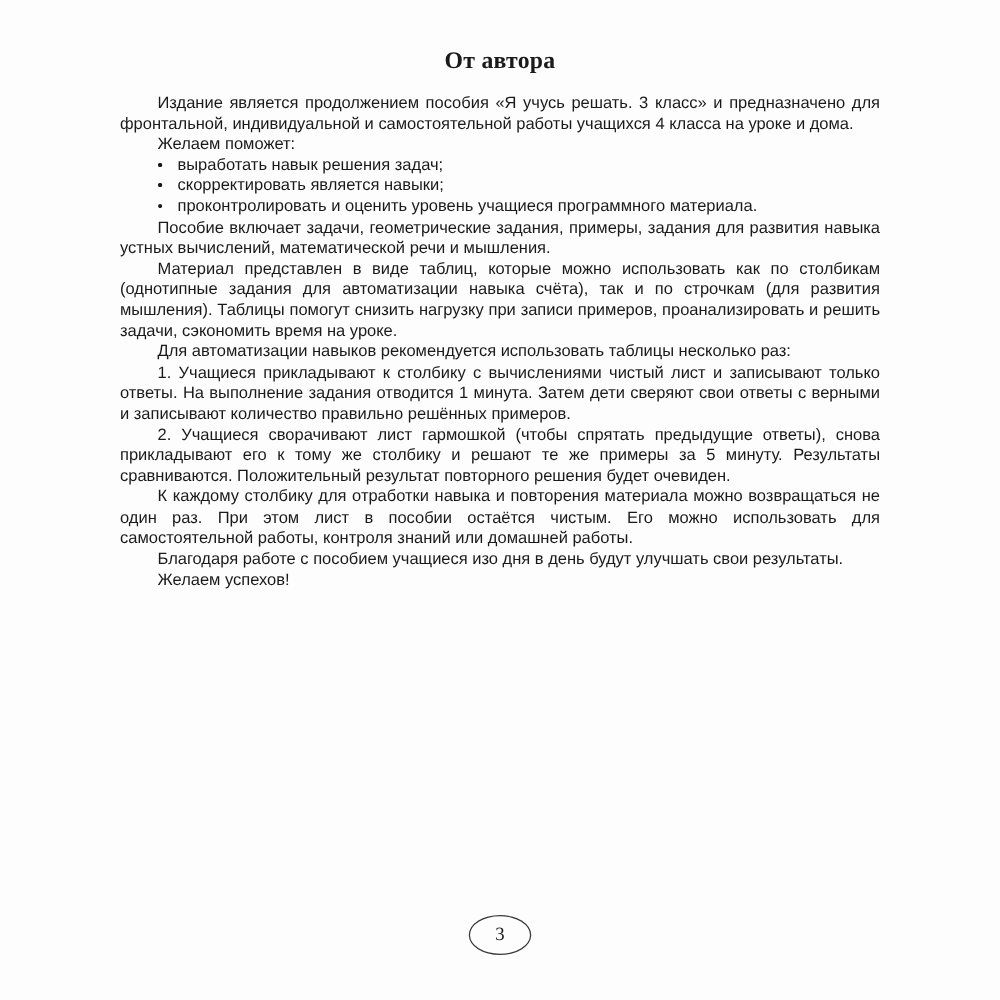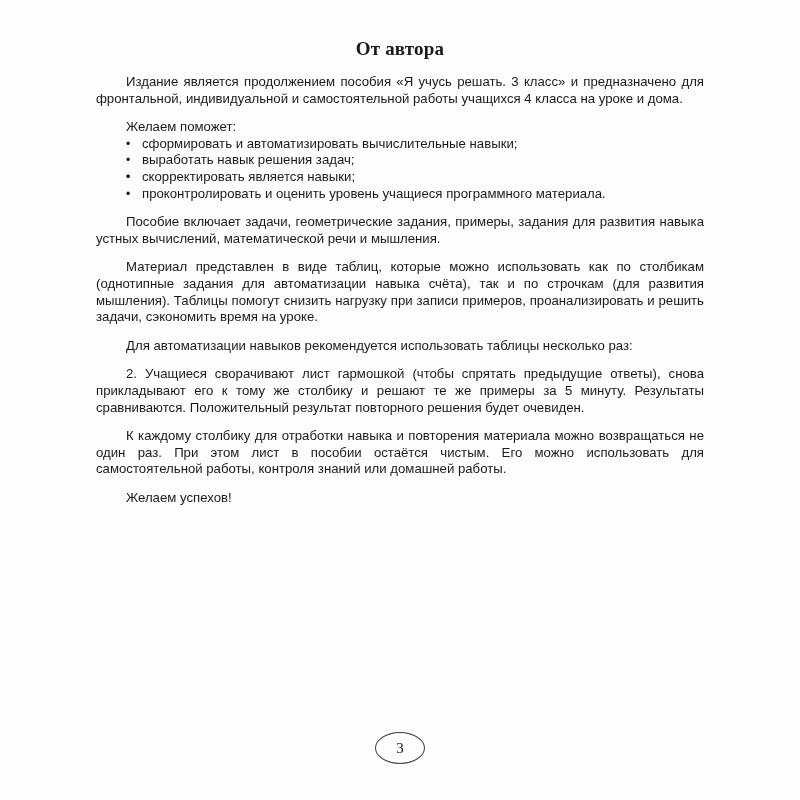--- a/index.html
+++ b/index.html
@@ -32,21 +32,21 @@
   }
   .body-text {
     font-size: 13.2px;
     line-height: 16.5px;
     text-align: justify;
     text-justify: inter-word;
     font-family: "Liberation Sans", sans-serif;
   }
   .para {
     text-indent: 30px;
-    margin: 12px 0 0 0;
+    margin: 0 0 0 0;
     font-size: 13.2px;
     line-height: 16.6px;
     text-align: justify;
     font-family: "Liberation Sans", sans-serif;
   }
   .bullet-list {
     list-style: none;
     margin: 0;
     padding: 0 0 0 0;
   }
@@ -95,21 +95,20 @@
   <h1 class="page-title">От автора</h1>
 
   <div class="body-text">
 
     <p class="para">Издание является продолжением пособия «Я учусь решать. 3 класс» и предназначено для фронтальной, индивидуальной и самостоятельной работы учащихся 4 класса на уроке и дома.</p>
     <p class="para">Желаем поможет:</p>
 
     <ul class="bullet-list">
       <li>
         <span class="bullet-mark">•</span>
-        <span>сформировать и автоматизировать вычислительные навыки;</span>
       </li>
       <li>
         <span class="bullet-mark">•</span>
         <span>выработать навык решения задач;</span>
       </li>
       <li>
         <span class="bullet-mark">•</span>
       </li>
       <li>
         <span class="bullet-mark">•</span>
@@ -117,22 +116,24 @@
       </li>
       <li>
         <span class="bullet-mark">•</span>
         <span>проконтролировать и оценить уровень учащиеся программного материала.</span>
       </li>
     </ul>
 
     <p class="para">Пособие включает задачи, геометрические задания, примеры, задания для развития навыка устных вычислений, математической речи и мышления.</p>
     <p class="para">Материал представлен в виде таблиц, которые можно использовать как по столбикам (однотипные задания для автоматизации навыка счёта), так и по строчкам (для развития мышления). Таблицы помогут снизить нагрузку при записи примеров, проанализировать и решить задачи, сэкономить время на уроке.</p>
     <p class="para">Для автоматизации навыков рекомендуется использовать таблицы несколько раз:</p>
+    <p class="para">1. Учащиеся прикладывают к столбику с вычислениями чистый лист и записывают только ответы. На выполнение задания отводится 1 минута. Затем дети сверяют свои ответы с верными и записывают количество правильно решённых примеров.</p>
     <p class="para">2. Учащиеся сворачивают лист гармошкой (чтобы спрятать предыдущие ответы), снова прикладывают его к тому же столбику и решают те же примеры за 5 минуту. Результаты сравниваются. Положительный результат повторного решения будет очевиден.</p>
     <p class="para">К каждому столбику для отработки навыка и повторения материала можно возвращаться не один раз. При этом лист в пособии остаётся чистым. Его можно использовать для самостоятельной работы, контроля знаний или домашней работы.</p>
+    <p class="para">Благодаря работе с пособием учащиеся изо дня в день будут улучшать свои результаты.</p>
     <p class="para">Желаем успехов!</p>
 
   </div>
 
   <div class="page-number-wrap">
     <div class="page-number">3</div>
   </div>
 
 </div>
 

